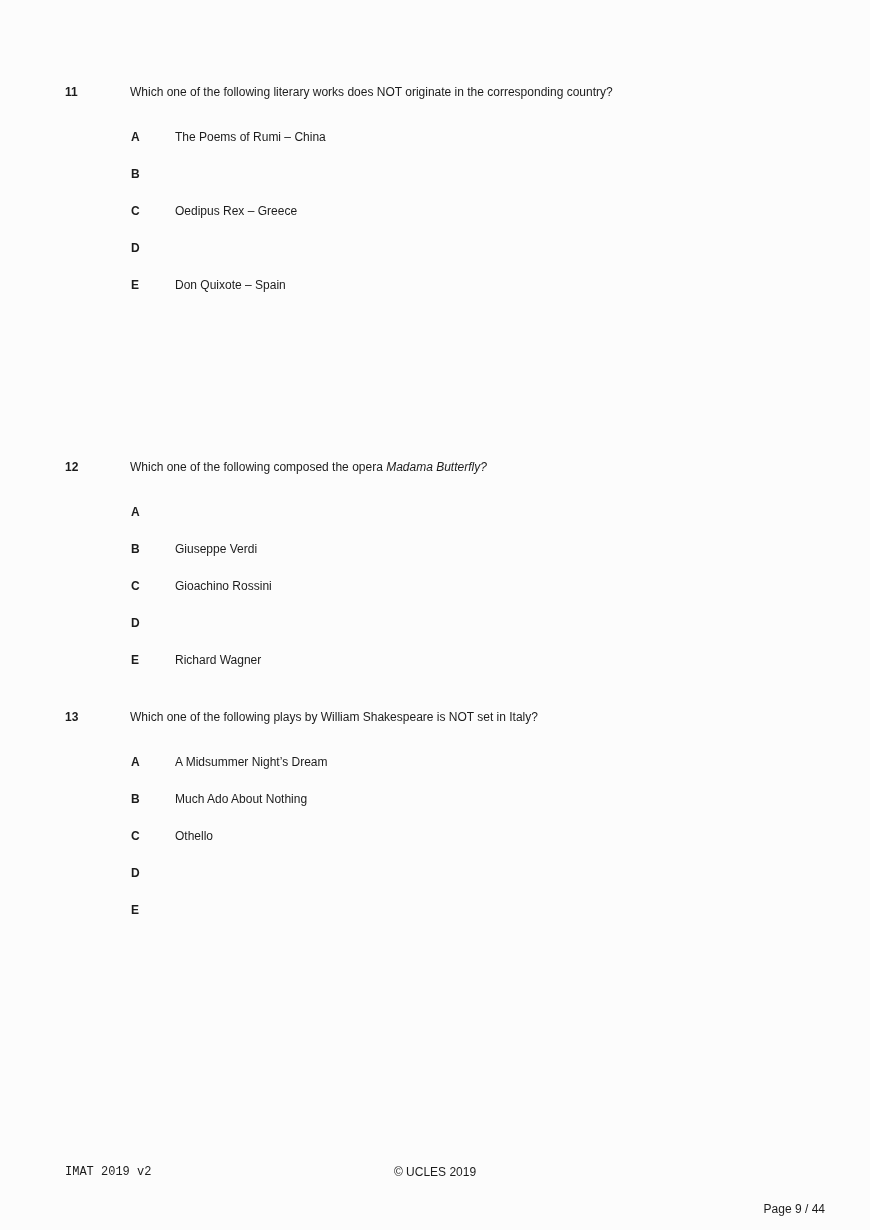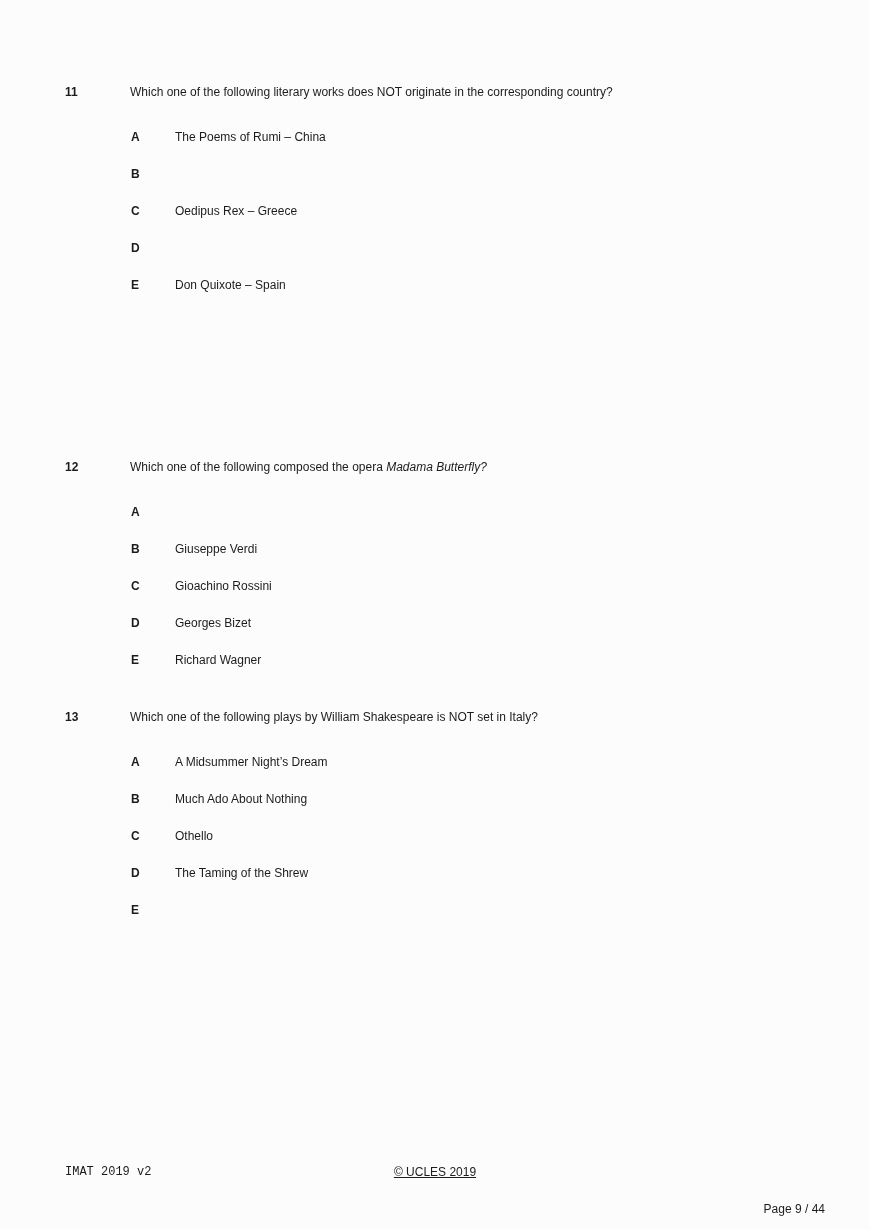--- a/index.html
+++ b/index.html
@@ -72,21 +72,20 @@
   .footer-left {
     position: absolute;
     left: 65px;
     font-family: Liberation Mono, monospace;
   }
   .footer-center {
     position: absolute;
     left: 0;
     right: 0;
     text-align: center;
-    text-decoration: underline;
   }
   .footer-right {
     position: absolute;
     right: 45px;
     margin-top: 37px;
   }
 </style>
 </head>
 <body>
 
@@ -131,21 +130,20 @@
       <div class="option">
         <span class="opt-letter">B</span>
         <span class="opt-text">Giuseppe Verdi</span>
       </div>
       <div class="option">
         <span class="opt-letter">C</span>
         <span class="opt-text">Gioachino Rossini</span>
       </div>
       <div class="option">
         <span class="opt-letter">D</span>
-        <span class="opt-text">Georges Bizet</span>
       </div>
       <div class="option">
         <span class="opt-letter">E</span>
         <span class="opt-text">Richard Wagner</span>
       </div>
     </div>
   </section>
 
   <section class="question q-13">
     <div class="q-head">
@@ -160,21 +158,20 @@
       <div class="option">
         <span class="opt-letter">B</span>
         <span class="opt-text">Much Ado About Nothing</span>
       </div>
       <div class="option">
         <span class="opt-letter">C</span>
         <span class="opt-text">Othello</span>
       </div>
       <div class="option">
         <span class="opt-letter">D</span>
-        <span class="opt-text">The Taming of the Shrew</span>
       </div>
       <div class="option">
         <span class="opt-letter">E</span>
       </div>
     </div>
   </section>
 
   <footer class="footer">
     <span class="footer-left">IMAT 2019 v2</span>
     <span class="footer-center">© UCLES 2019</span>

